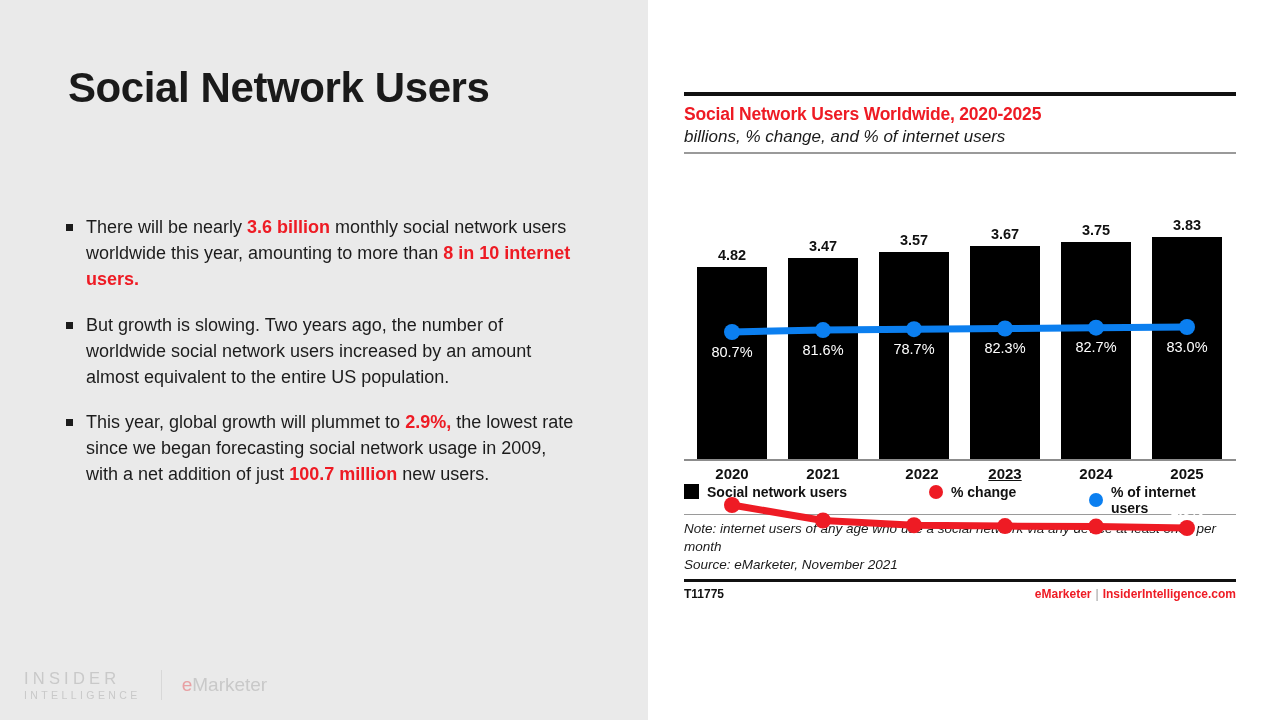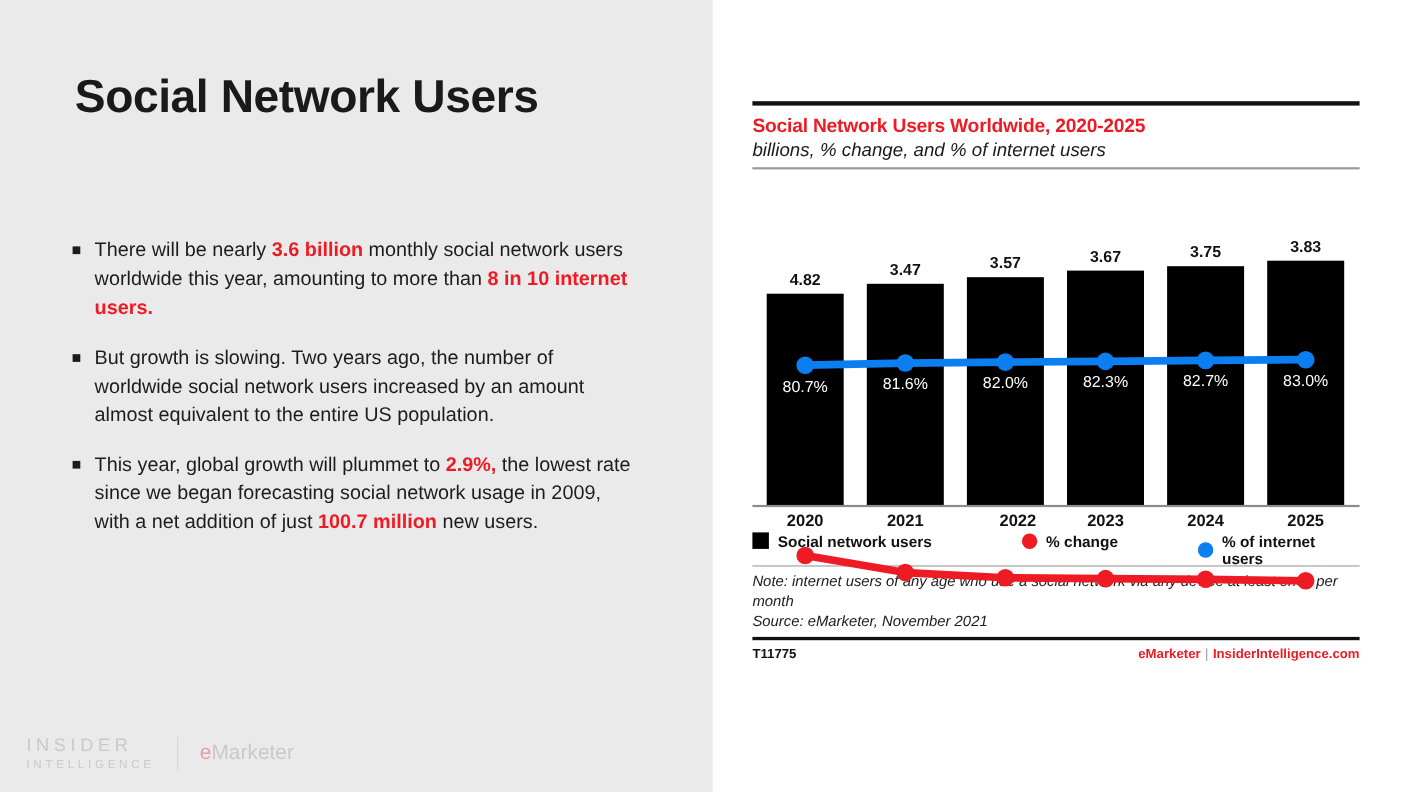--- a/index.html
+++ b/index.html
@@ -270,37 +270,37 @@
         </svg>
       <div id="labels-layer">
           <div class="bar-value" style="left: 13px; width: 70px; bottom: 218.749px;">4.82</div>
           <div class="bar-value" style="left: 104px; width: 70px; bottom: 227.457px;">3.47</div>
           <div class="bar-value" style="left: 195px; width: 70px; bottom: 233.263px;">3.57</div>
           <div class="bar-value" style="left: 286px; width: 70px; bottom: 239.069px;">3.67</div>
           <div class="bar-value" style="left: 377px; width: 70px; bottom: 243.713px;">3.75</div>
           <div class="bar-value" style="left: 468px; width: 70px; bottom: 248.358px;">3.83</div>
           <div class="pct-internet" style="left: 13px; width: 70px; top: 184px;">80.7%</div>
           <div class="pct-internet" style="left: 104px; width: 70px; top: 182.043px;">81.6%</div>
-          <div class="pct-internet" style="left: 195px; width: 70px; top: 181.174px;">82.0%</div>
+          <div class="pct-internet" style="left: 195px; width: 70px; top: 181.174px;">78.7%</div>
           <div class="pct-internet" style="left: 286px; width: 70px; top: 180.522px;">82.3%</div>
           <div class="pct-internet" style="left: 377px; width: 70px; top: 179.652px;">82.7%</div>
           <div class="pct-internet" style="left: 468px; width: 70px; top: 179px;">83.0%</div>
           <div class="pct-change" style="left: 13px; width: 70px; top: 319px;">10.2%</div>
           <div class="pct-change" style="left: 104px; width: 70px; top: 334.518px;">4.6%</div>
           <div class="pct-change" style="left: 195px; width: 70px; top: 339.229px;">2.9%</div>
           <div class="pct-change" style="left: 286px; width: 70px; top: 340.06px;">2.6%</div>
           <div class="pct-change" style="left: 377px; width: 70px; top: 340.614px;">2.4%</div>
           <div class="pct-change" style="left: 468px; width: 70px; top: 342px;">1.9%</div>
         </div>
       <div class="axis-line"></div>
       <div id="xlabels-layer">
           <div class="x-label" style="left: 13px; width: 70px;">2020</div>
           <div class="x-label" style="left: 104px; width: 70px;">2021</div>
-          <div class="x-label" style="left: 188px; width: 70px; text-align: right;">2022</div>
-          <div class="x-label" style="left: 286px; width: 70px;">2023</div>
+          <div class="x-label" style="left: 203px; width: 70px;">2022</div>
+          <div class="x-label" style="left: 286px; width: 70px; text-decoration: underline;">2023</div>
           <div class="x-label" style="left: 377px; width: 70px;">2024</div>
           <div class="x-label" style="left: 468px; width: 70px;">2025</div>
         </div>
     </div>
 
     <div class="legend">
       <div class="legend-item" style="left:0px;top:0;">
         <span class="sw-square"></span>
         <span>Social network users</span>
       </div>

